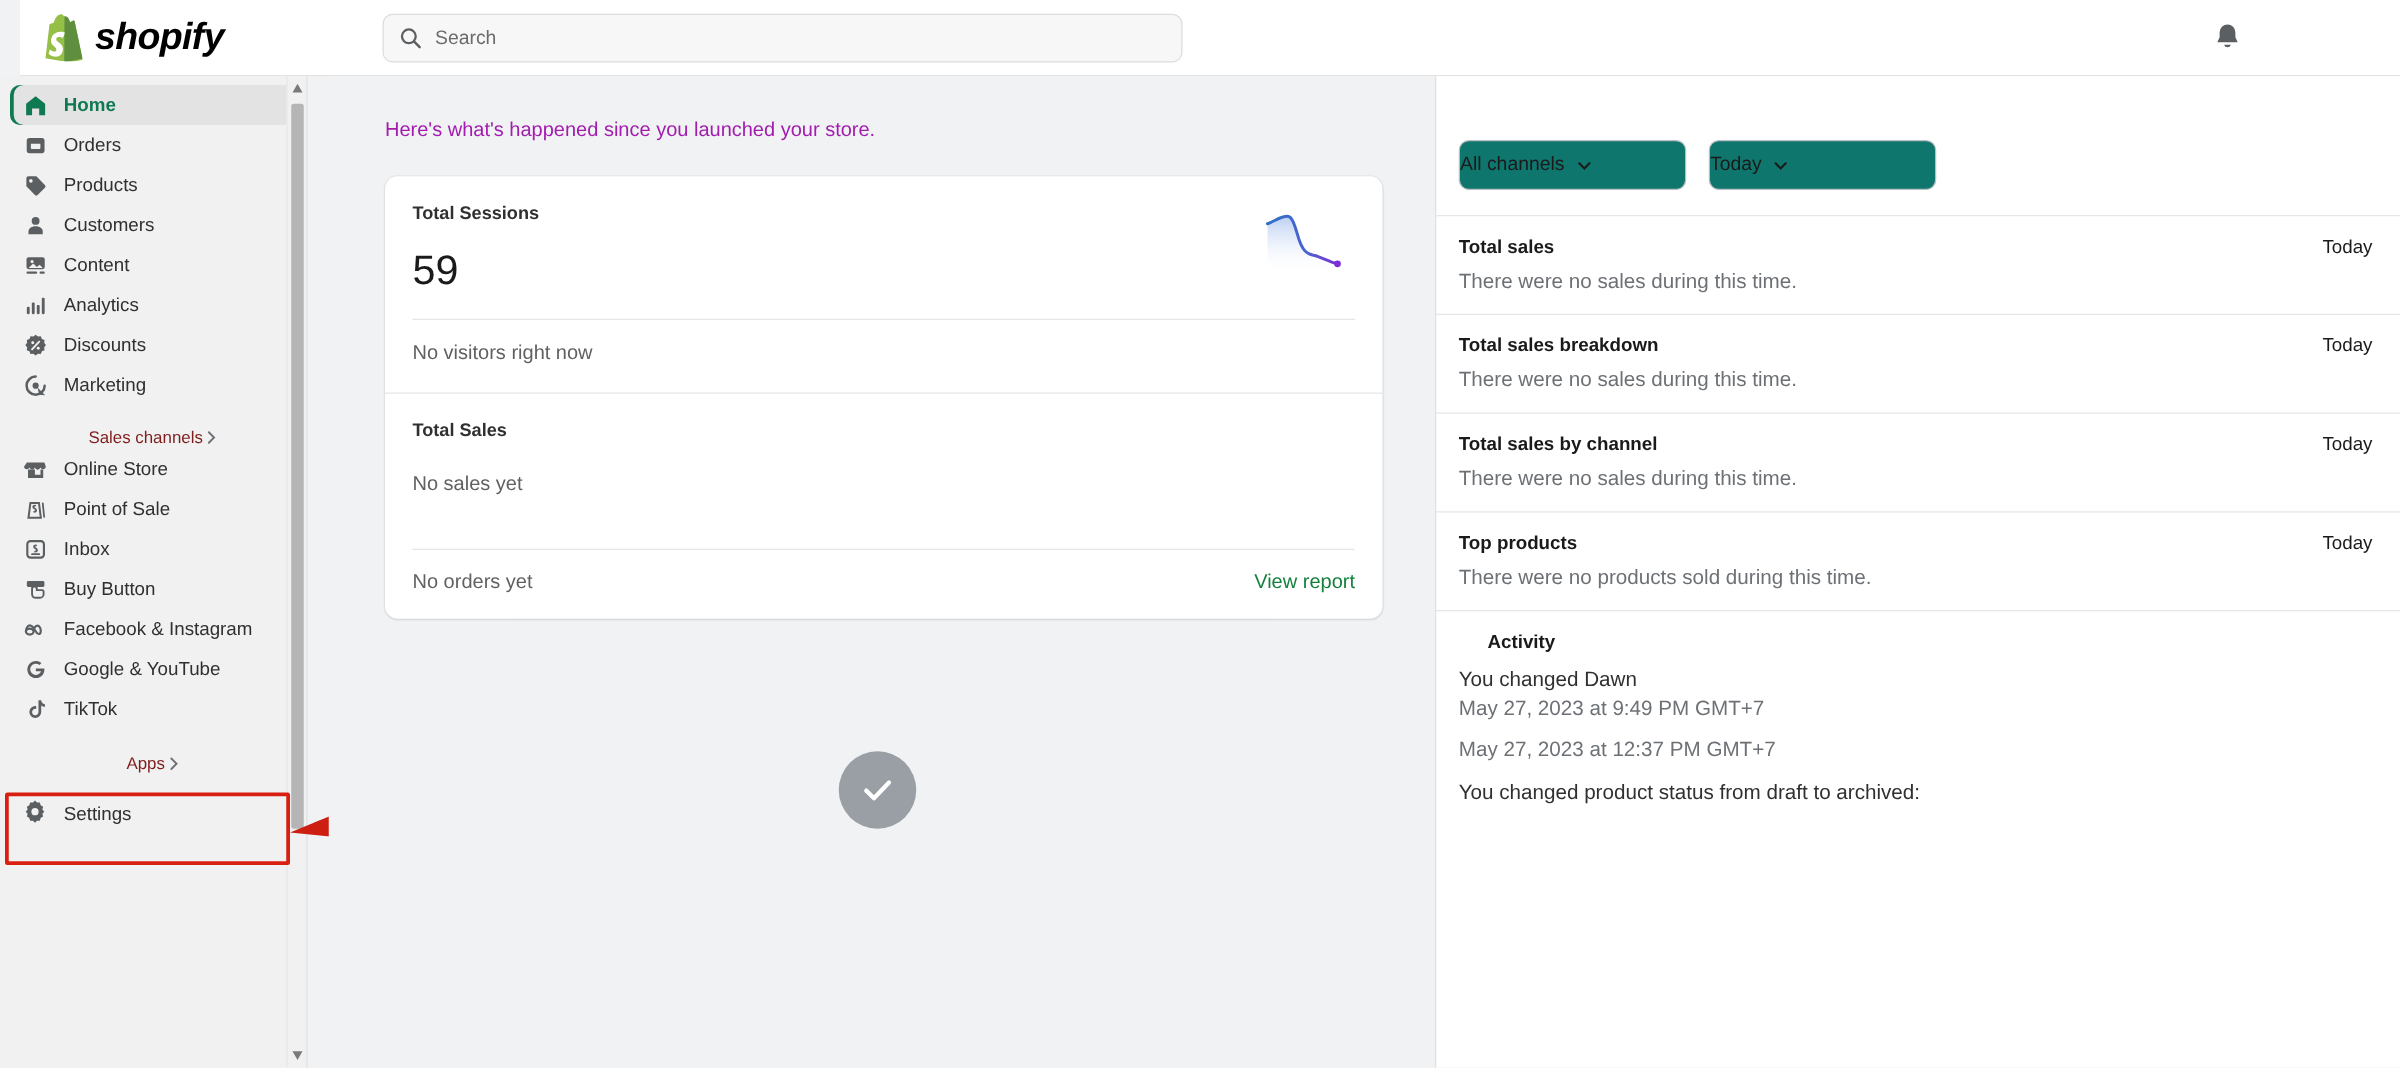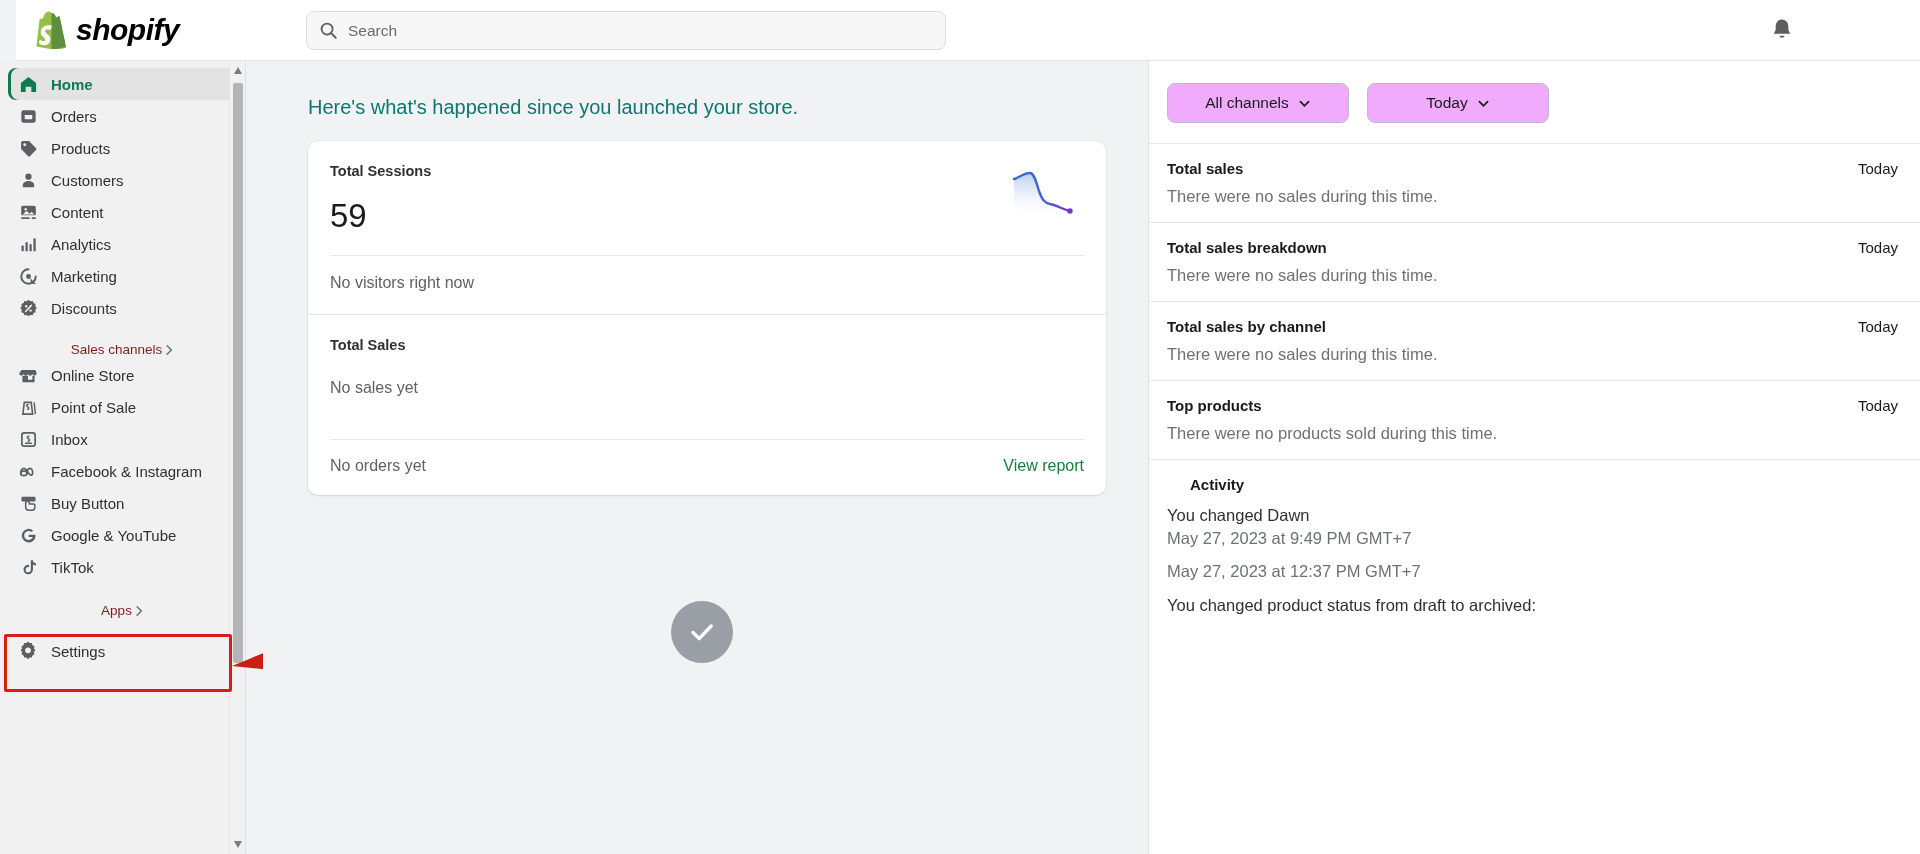--- a/index.html
+++ b/index.html
@@ -70,21 +70,21 @@
     position: absolute; left: 4px; top: 634px; width: 228px; height: 58px;
     border: 3px solid #d91f11; border-radius: 2px; pointer-events: none;
   }
   .annot-arrow { position: absolute; left: 180px; top: 520px; width: 420px; height: 160px; pointer-events: none; }
 
   
   .main {
     position: absolute; left: 263px; top: 61px;
     width: 885px; height: 793px; background: #f1f2f4; overflow: hidden;
   }
-  .intro { margin: 35px 0 0 45px; font-size: 20px; color: #0f766e; }
+  .intro { margin: 35px 0 0 45px; font-size: 16px; color: #a21caf; }
   .card {
     position: absolute; left: 45px; top: 80px; width: 798px;
     background: #fff; border-radius: 10px;
     box-shadow: 0 1px 2px rgba(0,0,0,.10), 0 0 0 1px rgba(0,0,0,.03);
   }
   .card-sec { padding: 22px 22px 0 22px; position: relative; }
   .card-label { font-size: 14.5px; font-weight: bold; color: #303030; }
   .big-num { font-size: 33px; color: #1a1a1a; margin-top: 18px; }
   .rule { height: 1px; background: #e6e6e6; margin: 20px 0 0 0; }
   .muted { font-size: 16px; color: #616161; padding: 18px 0 22px 0; }
@@ -104,22 +104,22 @@
 
   
   .rightpanel {
     position: absolute; left: 1148px; top: 61px;
     width: 772px; height: 793px; background: #fff;
     border-left: 1px solid #e0e0e0; overflow: hidden;
   }
   .rp-head { display: flex; gap: 18px; padding: 22px 22px 20px 18px; }
   .pill {
     height: 40px; width: 182px; border: 1px solid #babec3; border-radius: 8px;
-    background: #f0abfc; display: flex; align-items: center; justify-content: center;
-    gap: 9px; font-size: 15.5px; color: #1a1a1a;
+    background: #0f766e; display: flex; align-items: center; justify-content: flex-start;
+    gap: 9px; font-size: 15.5px; color: #1a1a1a; margin-top: 29px;
   }
   .rp-row { border-top: 1px solid #e6e6e6; padding: 16px 22px 16px 18px; }
   .rp-row-top { display: flex; justify-content: space-between; align-items: baseline; }
   .rp-title { font-size: 15px; font-weight: bold; color: #1a1a1a; }
   .rp-when { font-size: 15px; color: #1a1a1a; }
   .rp-body { font-size: 16.5px; color: #6d7175; margin-top: 10px; }
   .act-title { font-size: 15px; font-weight: bold; color: #1a1a1a; margin-bottom: 12px; margin-left: 23px; }
   .act-item { margin-bottom: 14px; }
   .act-text { font-size: 16.5px; color: #303030; line-height: 1.25; }
   .act-date { font-size: 16.5px; color: #6d7175; margin-top: 3px; }
@@ -208,37 +208,37 @@
             <rect x="6.8" y="7.4" width="2.4" height="9.8" rx=".9" fill="#5c5f62"></rect>
             <rect x="11" y="9.4" width="2.4" height="7.8" rx=".9" fill="#5c5f62"></rect>
             <rect x="15.2" y="3.4" width="2.4" height="13.8" rx=".9" fill="#5c5f62"></rect>
           </svg>
       </span>
       <span>Analytics</span>
     </div>
     <div class="nav-item">
       <span class="ico">
         <svg width="19" height="19" viewBox="0 0 20 20">
-            <path d="M10 2.4a7.6 7.6 0 1 0 7.6 7.6" fill="none" stroke="#5c5f62" stroke-width="2.1" stroke-linecap="round"></path>
-            <circle cx="10" cy="10" r="2.6" fill="#5c5f62"></circle>
-            <path d="M11.6 11.6 18 18l-5-.4z" fill="#5c5f62"></path>
-          </svg>
-      </span>
-      <span>Marketing</span>
-    </div>
-    <div class="nav-item">
-      <span class="ico">
-        <svg width="19" height="19" viewBox="0 0 20 20">
             <path d="M10 1.6l2.1 1.6 2.6-.3 1 2.4 2.4 1-.3 2.6L19.4 11l-1.6 2.1.3 2.6-2.4 1-1 2.4-2.6-.3L10 20.4 7.9 18.8l-2.6.3-1-2.4-2.4-1 .3-2.6L.6 11l1.6-2.1-.3-2.6 2.4-1 1-2.4 2.6.3z" transform="scale(.92) translate(.9 -.6)" fill="#5c5f62"></path>
             <circle cx="7.6" cy="7.6" r="1.25" fill="#f1f1f1"></circle>
             <circle cx="12.2" cy="12.2" r="1.25" fill="#f1f1f1"></circle>
             <line x1="13" y1="6.7" x2="7" y2="13.1" stroke="#f1f1f1" stroke-width="1.6" stroke-linecap="round"></line>
           </svg>
       </span>
       <span>Discounts</span>
+    </div>
+    <div class="nav-item">
+      <span class="ico">
+        <svg width="19" height="19" viewBox="0 0 20 20">
+            <path d="M10 2.4a7.6 7.6 0 1 0 7.6 7.6" fill="none" stroke="#5c5f62" stroke-width="2.1" stroke-linecap="round"></path>
+            <circle cx="10" cy="10" r="2.6" fill="#5c5f62"></circle>
+            <path d="M11.6 11.6 18 18l-5-.4z" fill="#5c5f62"></path>
+          </svg>
+      </span>
+      <span>Marketing</span>
     </div>
   </div>
 
   <div class="section-head">
     <span>Sales channels</span>
     <svg class="chev" viewBox="0 0 16 16">
       <path d="M5.8 3.2 10.6 8l-4.8 4.8" fill="none" stroke="#6d7175" stroke-width="1.7" stroke-linecap="round"></path>
     </svg>
   </div>
 
@@ -267,35 +267,35 @@
         <svg width="19" height="19" viewBox="0 0 20 20">
             <rect x="3" y="3" width="14" height="14" rx="2.6" fill="none" stroke="#5c5f62" stroke-width="1.8"></rect>
             <path d="M10.4 6.6c-1 0-1.7.5-1.7 1.2 0 1.3 2.5 1.4 2.5 2.8 0 .8-.7 1.3-1.6 1.3" fill="none" stroke="#5c5f62" stroke-width="1.5" stroke-linecap="round"></path>
             <path d="M7 14h6" stroke="#5c5f62" stroke-width="1.6" stroke-linecap="round"></path>
           </svg>
       </span>
       <span>Inbox</span>
     </div>
     <div class="nav-item">
       <span class="ico">
+        <svg width="19" height="19" viewBox="0 0 20 20">
+            <rect x="2.6" y="3" width="14.8" height="5" rx="1.2" fill="#5c5f62"></rect>
+            <path d="M7 9.6v4.2c0 2 1.4 3.2 3.3 3.2h3.4a3 3 0 0 0 3-3v-2.2c0-.7-.6-1.2-1.3-1.2H11V9.6a2 2 0 0 0-4 0z" fill="none" stroke="#5c5f62" stroke-width="1.6"></path>
+          </svg>
+      </span>
+      <span>Buy Button</span>
+    </div>
+    <div class="nav-item">
+      <span class="ico">
         <svg width="20" height="20" viewBox="0 0 22 20">
             <path d="M3 12.6c0-3 1.6-5.6 3.6-5.6 1.3 0 2.2.8 3.4 2.7l1.3 2.2c1.2 2 1.9 2.7 2.9 2.7 1.1 0 1.9-1 1.9-2.7 0-2.3-1.3-4.7-2.9-4.7-1.1 0-2 .8-3 2.3l-.8 1.2" fill="none" stroke="#5c5f62" stroke-width="1.9" stroke-linecap="round"></path>
             <ellipse cx="6.4" cy="12.5" rx="3.4" ry="2.6" fill="none" stroke="#5c5f62" stroke-width="1.9"></ellipse>
           </svg>
       </span>
       <span>Facebook &amp; Instagram</span>
-    </div>
-    <div class="nav-item">
-      <span class="ico">
-        <svg width="19" height="19" viewBox="0 0 20 20">
-            <rect x="2.6" y="3" width="14.8" height="5" rx="1.2" fill="#5c5f62"></rect>
-            <path d="M7 9.6v4.2c0 2 1.4 3.2 3.3 3.2h3.4a3 3 0 0 0 3-3v-2.2c0-.7-.6-1.2-1.3-1.2H11V9.6a2 2 0 0 0-4 0z" fill="none" stroke="#5c5f62" stroke-width="1.6"></path>
-          </svg>
-      </span>
-      <span>Buy Button</span>
     </div>
     <div class="nav-item">
       <span class="ico">
         <svg width="19" height="19" viewBox="0 0 20 20">
             <path d="M17.2 9.2h-7v2.3h4.4a4.7 4.7 0 1 1-1.4-5.1l1.7-1.7A7.2 7.2 0 1 0 17.4 10c0-.3 0-.5-.2-.8z" fill="#5c5f62"></path>
           </svg>
       </span>
       <span>Google &amp; YouTube</span>
     </div>
     <div class="nav-item">

